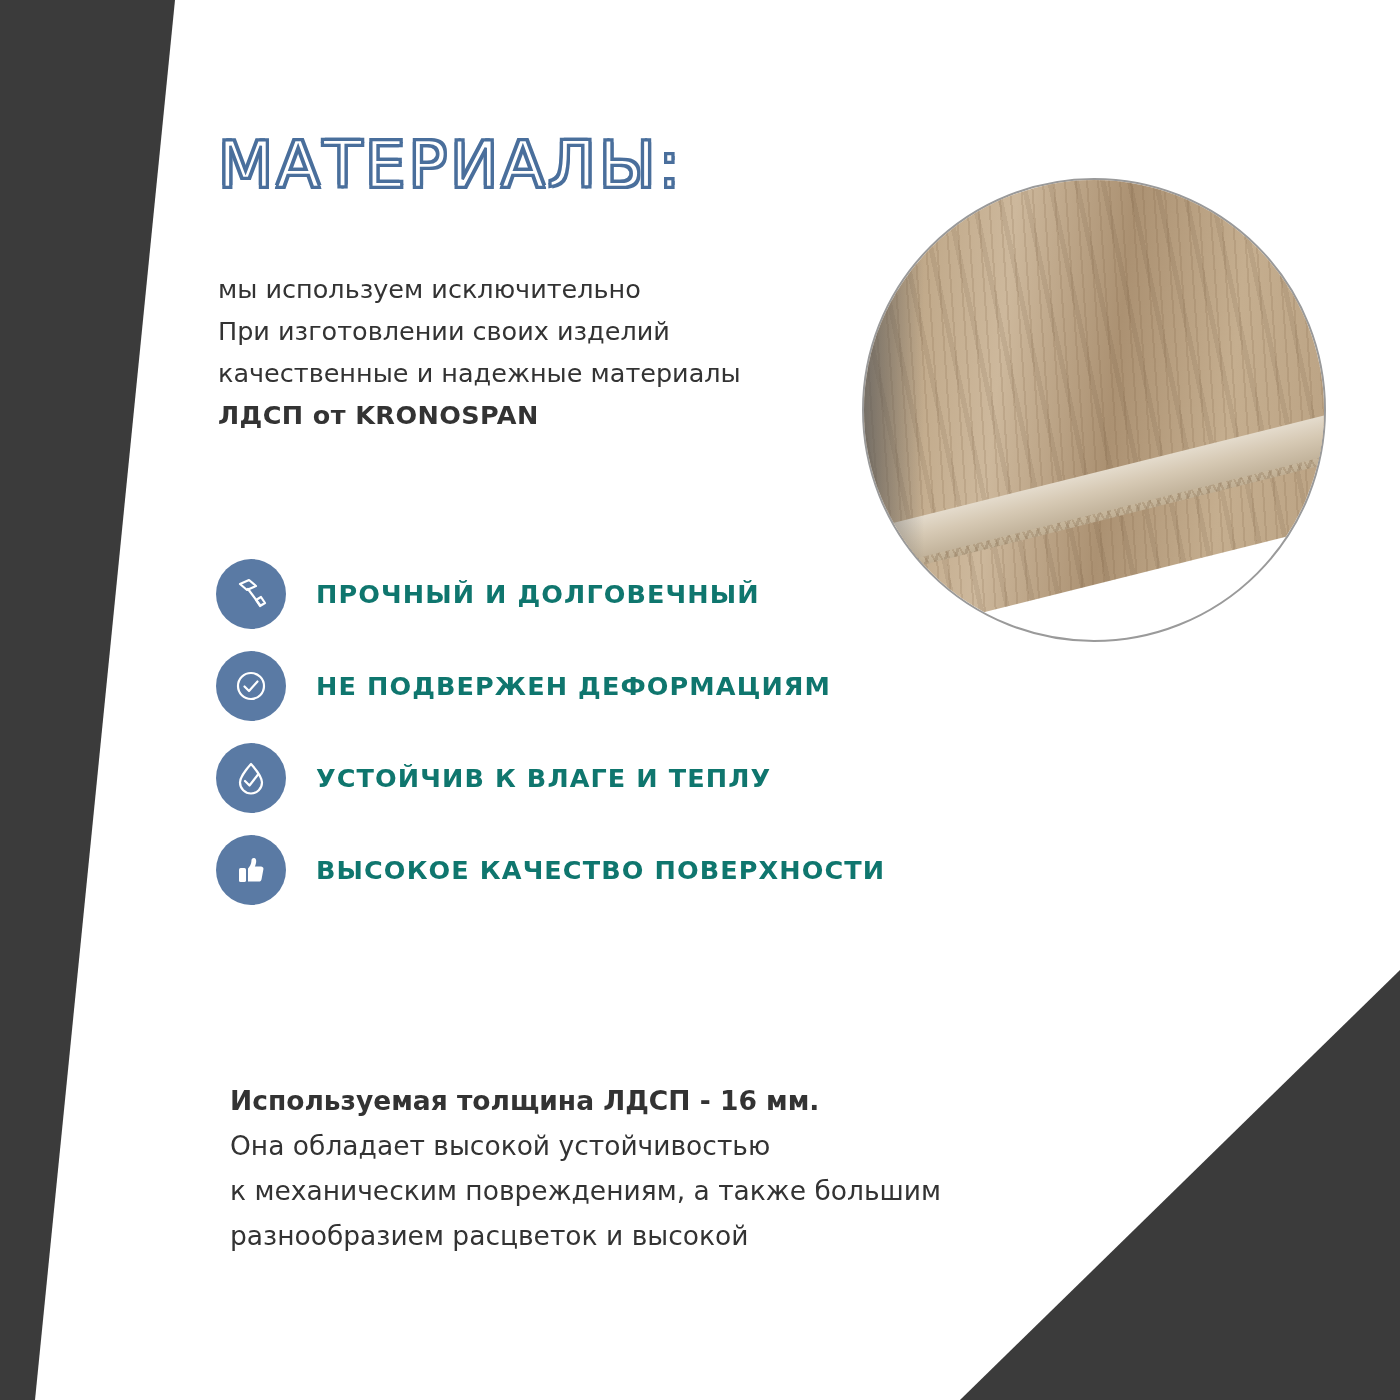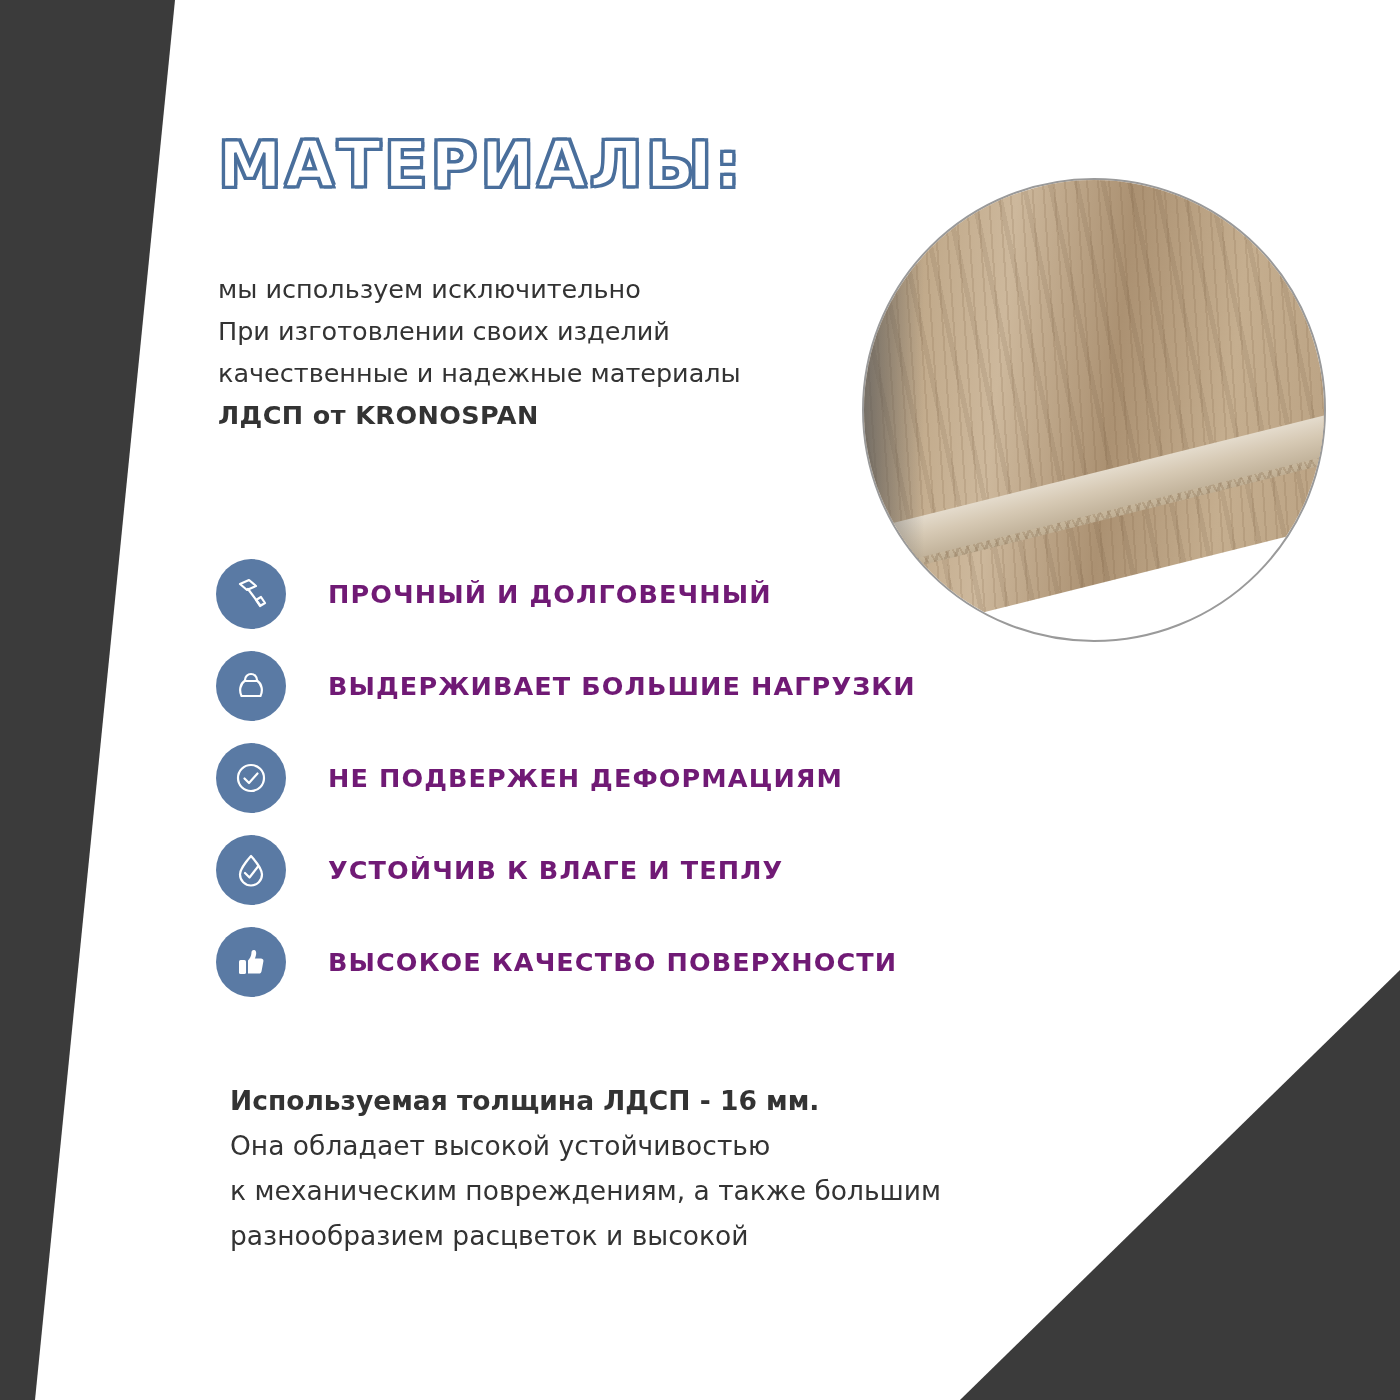--- a/index.html
+++ b/index.html
@@ -32,21 +32,21 @@
     clip-path: polygon(520px 0, 520px 430px, 80px 430px);
   }
 
   
   #title {
     position: absolute;
     left: 218px;
     top: 128px;
     font-family: "DejaVu Sans", sans-serif;
     font-size: 64px;
-    font-weight: 700;
+    font-weight: 400;
     letter-spacing: 3px;
     color: #ffffff;
     -webkit-text-stroke: 2.5px #4a6f9c;
     text-stroke: 2.5px #4a6f9c;
     text-shadow:
       -2px -2px 0 #4a6f9c,
        2px -2px 0 #4a6f9c,
       -2px  2px 0 #4a6f9c,
        2px  2px 0 #4a6f9c;
   }
@@ -160,25 +160,25 @@
     width: 70px;
     height: 70px;
     border-radius: 50%;
     background: #5a7aa4;
     display: flex;
     align-items: center;
     justify-content: center;
   }
   .feature-icon svg { display: block; }
   .feature-label {
-    margin-left: 42px;
+    margin-left: 30px;
     font-size: 25.5px;
     font-weight: 700;
     letter-spacing: 1.1px;
-    color: #701a75;
+    color: #0f766e;
     white-space: nowrap;
   }
 
   
   #bottom-text {
     position: absolute;
     left: 230px;
     top: 1078px;
     width: 900px;
     font-size: 26.5px;
@@ -222,31 +222,20 @@
           <g fill="none" stroke="#ffffff" stroke-width="2.2" stroke-linecap="round" stroke-linejoin="round">
             <path d="M8 9 L17 5 L24 11 L15 15 Z"></path>
             <path d="M16 14 L28 30"></path>
             <path d="M24 25 L29 22 L33 28 L28 31 Z"></path>
           </g>
         </svg>
       </span>
       <span class="feature-label">ПРОЧНЫЙ И ДОЛГОВЕЧНЫЙ</span>
     </div>
 
-    <div class="feature">
-      <span class="feature-icon">
-        <svg width="38" height="38" viewBox="0 0 38 38">
-          <g fill="none" stroke="#ffffff" stroke-width="2.2" stroke-linecap="round" stroke-linejoin="round">
-            <path d="M13 13 a6 6 0 0 1 12 0"></path>
-            <path d="M12.5 14 C8 17 7 24 9.5 29 h19 C31 24 30 17 25.5 14 Z"></path>
-          </g>
-        </svg>
-      </span>
-      <span class="feature-label">ВЫДЕРЖИВАЕТ БОЛЬШИЕ НАГРУЗКИ</span>
-    </div>
 
     <div class="feature">
       <span class="feature-icon">
         <svg width="38" height="38" viewBox="0 0 38 38">
           <g fill="none" stroke="#ffffff" stroke-width="2.2" stroke-linecap="round" stroke-linejoin="round">
             <circle cx="19" cy="19" r="13"></circle>
             <path d="M12.5 19.5 L17 24 L25.5 14.5"></path>
           </g>
         </svg>
       </span>

